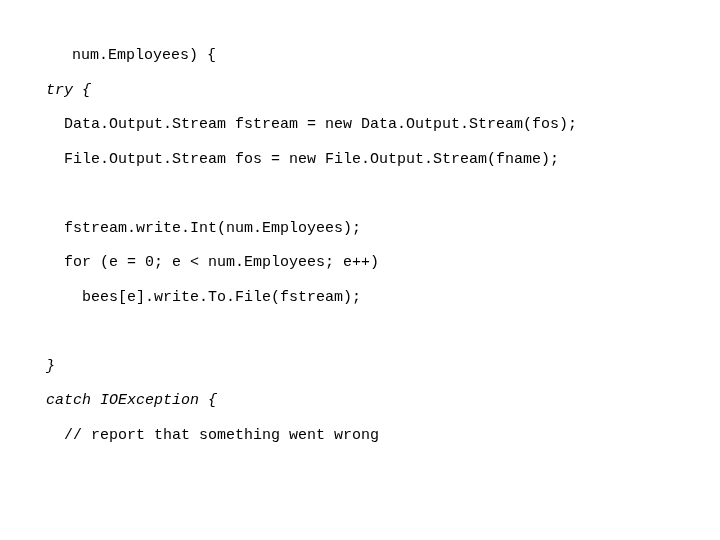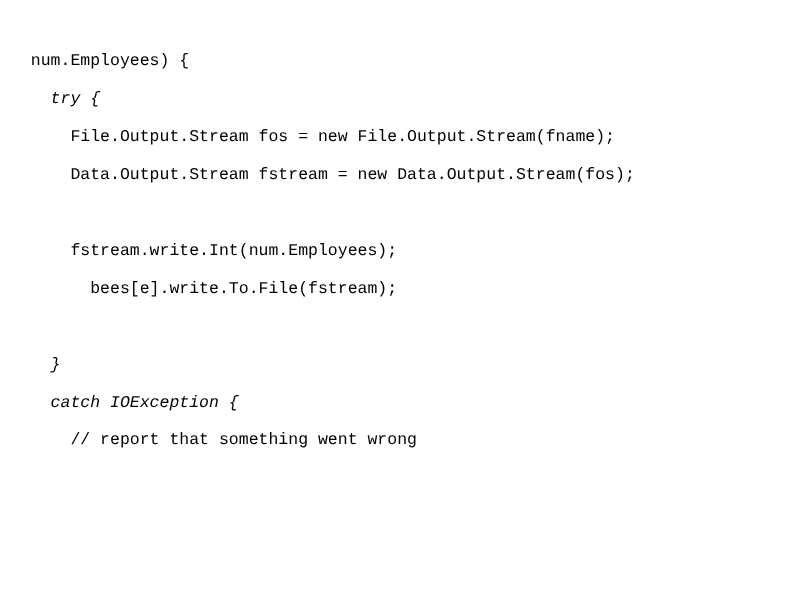--- a/index.html
+++ b/index.html
@@ -15,32 +15,33 @@
   }
   .code-block {
     padding: 30px 28px 20px 28px;
     white-space: pre;
   }
   .line { display: block; min-height: 1.15em; }
   .i0 { padding-left: 0; }
   .i1 { padding-left: 2ch; font-style: italic; }
   .i2 { padding-left: 4ch; }
   .i3 { padding-left: 6ch; }
-  .sig-cont { padding-left: 0; }
+  .sig-cont { padding-left: 0; margin-left: 44px; }
 </style>
 </head>
 <body>
 
 <div class="code-block">
 <span class="line sig-cont">num.Employees) {</span>
 <span class="line i1">try {</span>
+<span class="line i2">Data.Output.Stream fstream = new Data.Output.Stream(fos);</span>
 <span class="line i2">File.Output.Stream fos = new File.Output.Stream(fname);</span>
-<span class="line i2">Data.Output.Stream fstream = new Data.Output.Stream(fos);</span>
 <span class="line i2"></span>
 <span class="line i2">fstream.write.Int(num.Employees);</span>
+<span class="line i2">for (e = 0; e &lt; num.Employees; e++)</span>
 <span class="line i3">bees[e].write.To.File(fstream);</span>
 <span class="line i2"></span>
 <span class="line i1">}</span>
 <span class="line i1">catch IOException {</span>
 <span class="line i2">// report that something went wrong</span>
 
 
 </div>
 
 </body></html>

